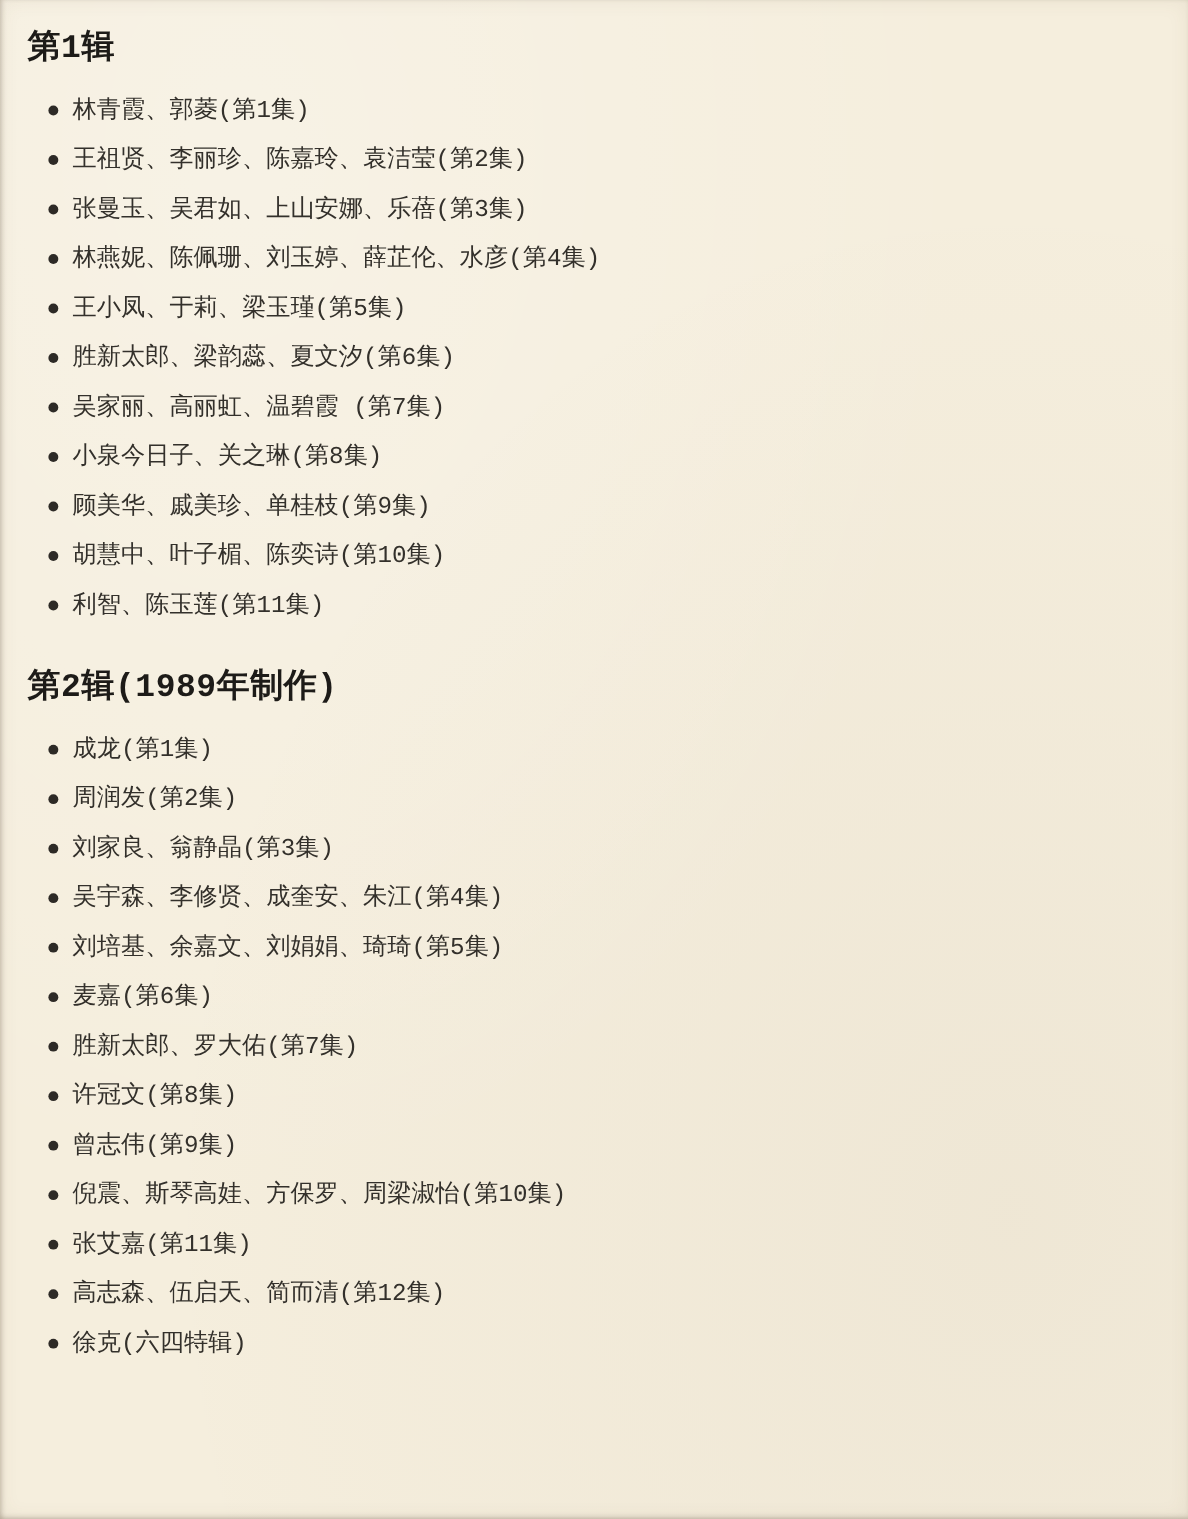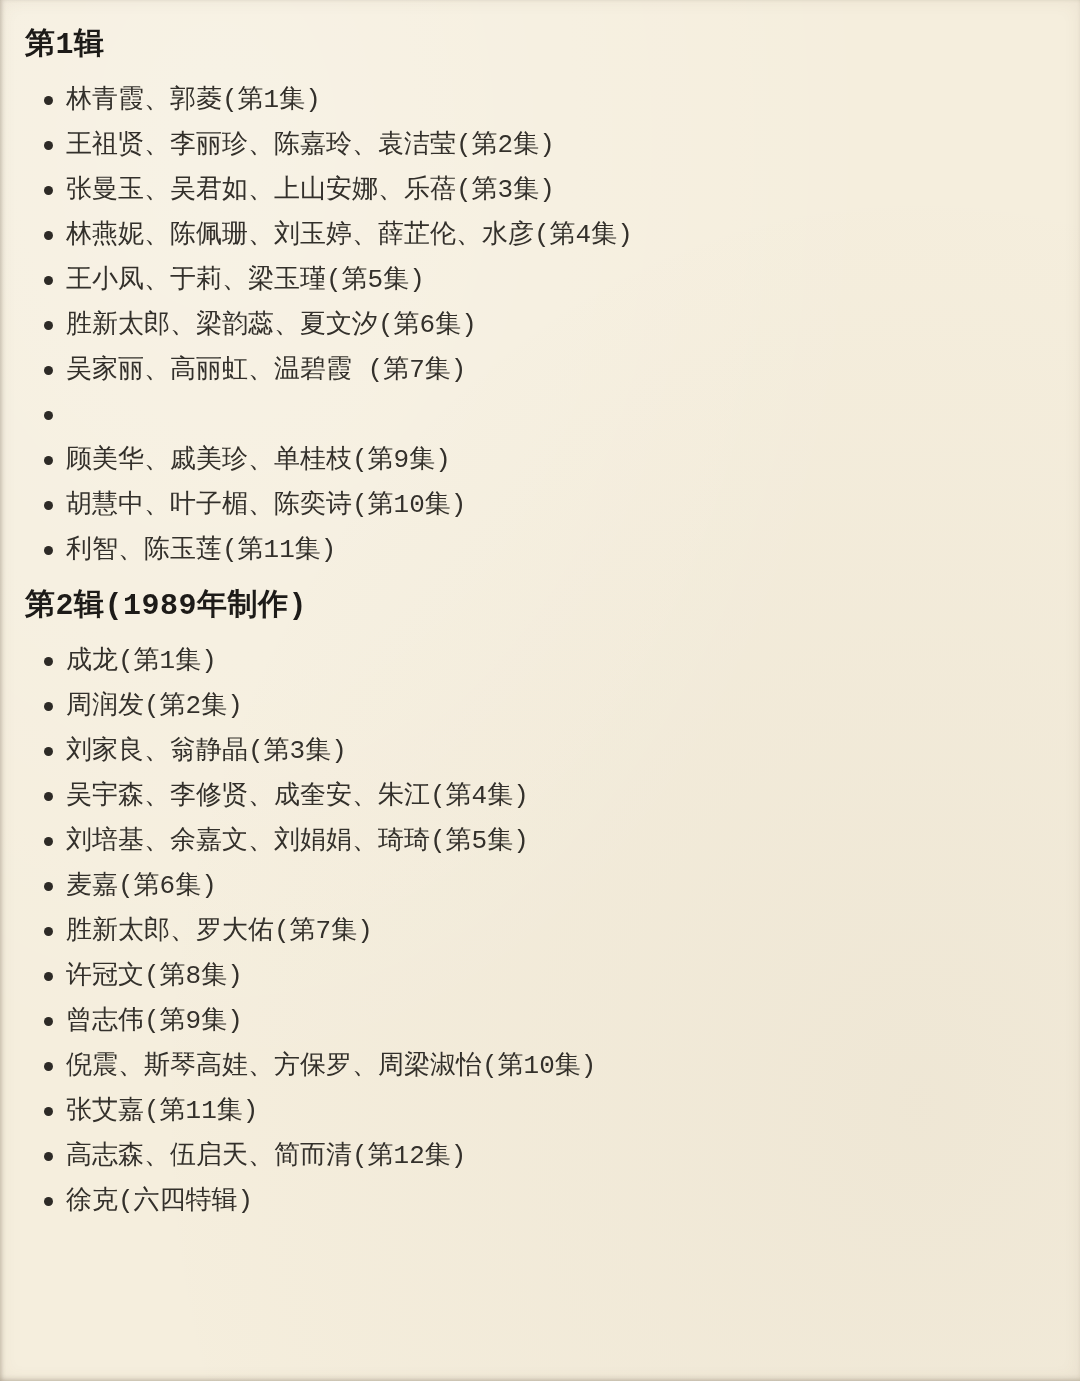--- a/index.html
+++ b/index.html
@@ -26,33 +26,33 @@
   }
   h2.section-heading {
     margin: 0;
     font-size: 30px;
     line-height: 38px;
     font-weight: bold;
     color: #1d1b18;
     letter-spacing: 0.5px;
   }
   h2.section-heading.second {
-    margin-top: 14px;
+    margin-top: 34px;
   }
   ul.roster {
     list-style: none;
     margin: 14px 0 0 0;
     padding: 0;
   }
   ul.roster li {
     position: relative;
     height: 45px;
     line-height: 45px;
     padding-left: 41px;
-    font-size: 26px;
+    font-size: 22px;
     white-space: nowrap;
     color: #33302b;
   }
   .dot {
     position: absolute;
     left: 19px;
     top: 18px;
     width: 9px;
     height: 9px;
     border-radius: 50%;
@@ -67,21 +67,21 @@
   <h2 class="section-heading">第1辑</h2>
 
   <ul class="roster">
     <li><span class="dot"></span><span>林青霞、郭菱(第1集)</span></li>
     <li><span class="dot"></span><span>王祖贤、李丽珍、陈嘉玲、袁洁莹(第2集)</span></li>
     <li><span class="dot"></span><span>张曼玉、吴君如、上山安娜、乐蓓(第3集)</span></li>
     <li><span class="dot"></span><span>林燕妮、陈佩珊、刘玉婷、薛芷伦、水彦(第4集)</span></li>
     <li><span class="dot"></span><span>王小凤、于莉、梁玉瑾(第5集)</span></li>
     <li><span class="dot"></span><span>胜新太郎、梁韵蕊、夏文汐(第6集)</span></li>
     <li><span class="dot"></span><span>吴家丽、高丽虹、温碧霞 (第7集)</span></li>
-    <li><span class="dot"></span></li>
+    <li><span class="dot"></span><span>小泉今日子、关之琳(第8集)</span></li>
     <li><span class="dot"></span><span>顾美华、戚美珍、单桂枝(第9集)</span></li>
     <li><span class="dot"></span><span>胡慧中、叶子楣、陈奕诗(第10集)</span></li>
     <li><span class="dot"></span><span>利智、陈玉莲(第11集)</span></li>
   </ul>
 
   <h2 class="section-heading second">第2辑(1989年制作)</h2>
 
   <ul class="roster">
     <li><span class="dot"></span><span>成龙(第1集)</span></li>
     <li><span class="dot"></span><span>周润发(第2集)</span></li>

